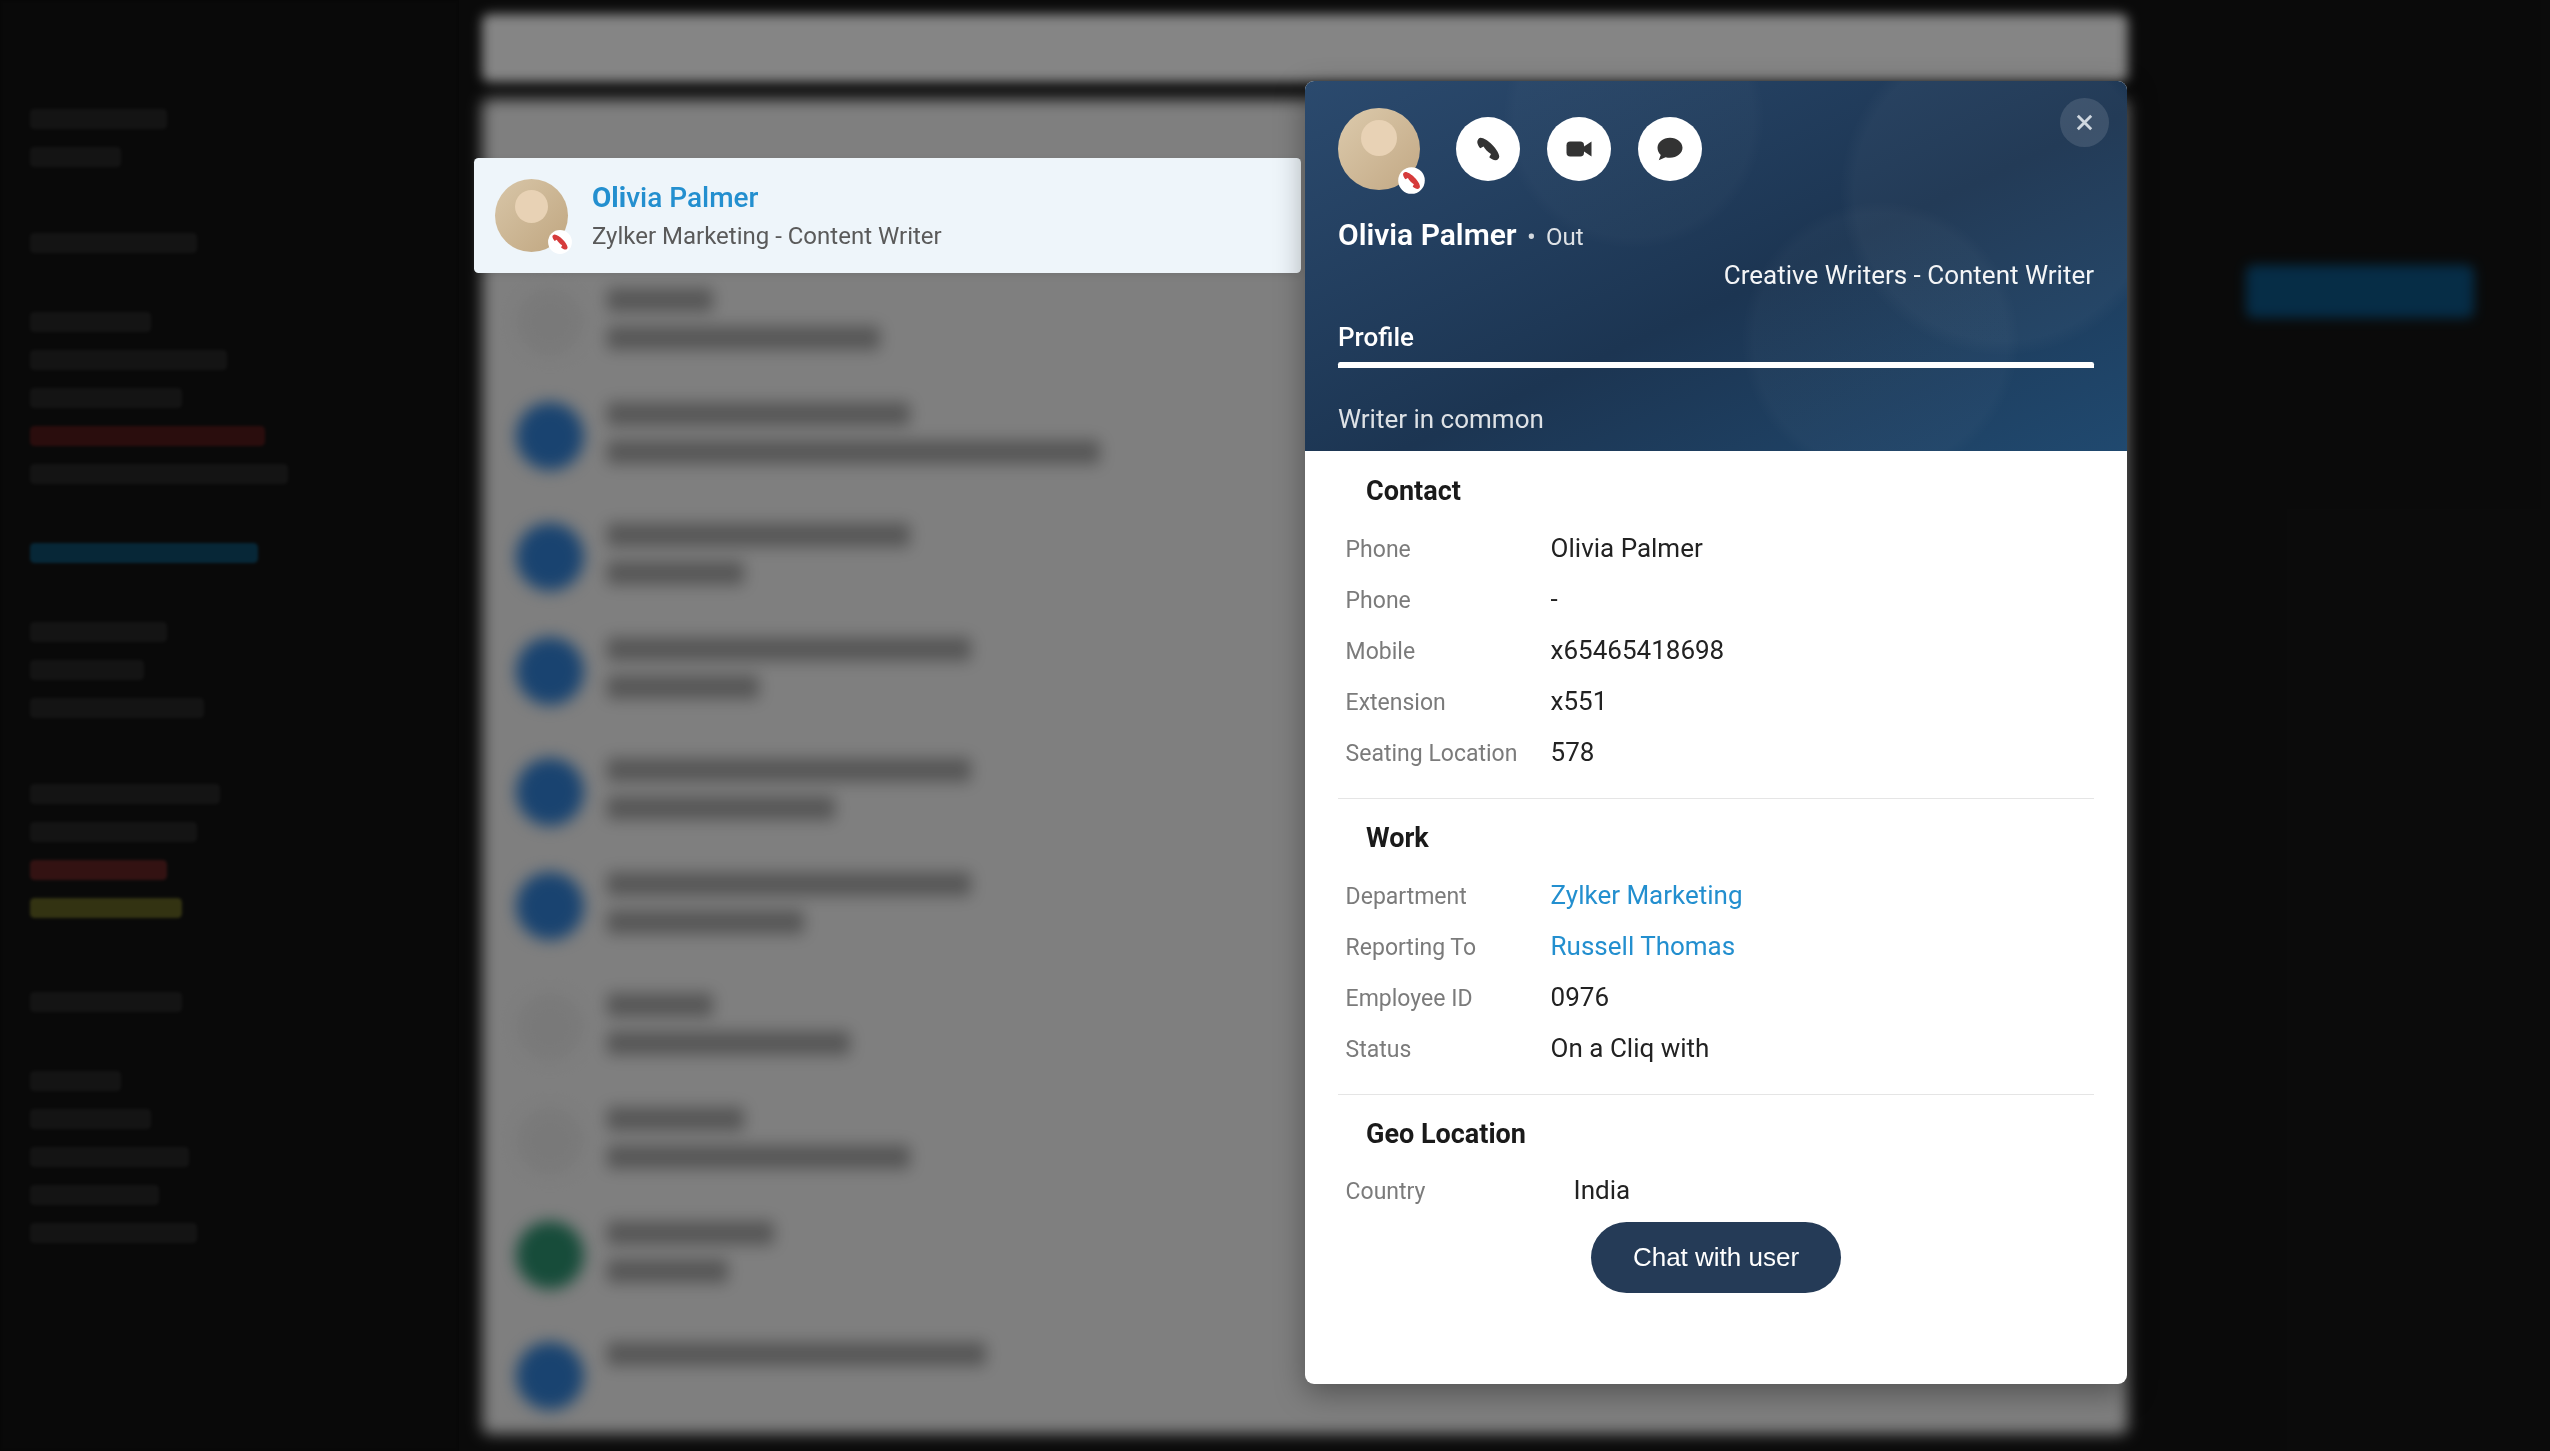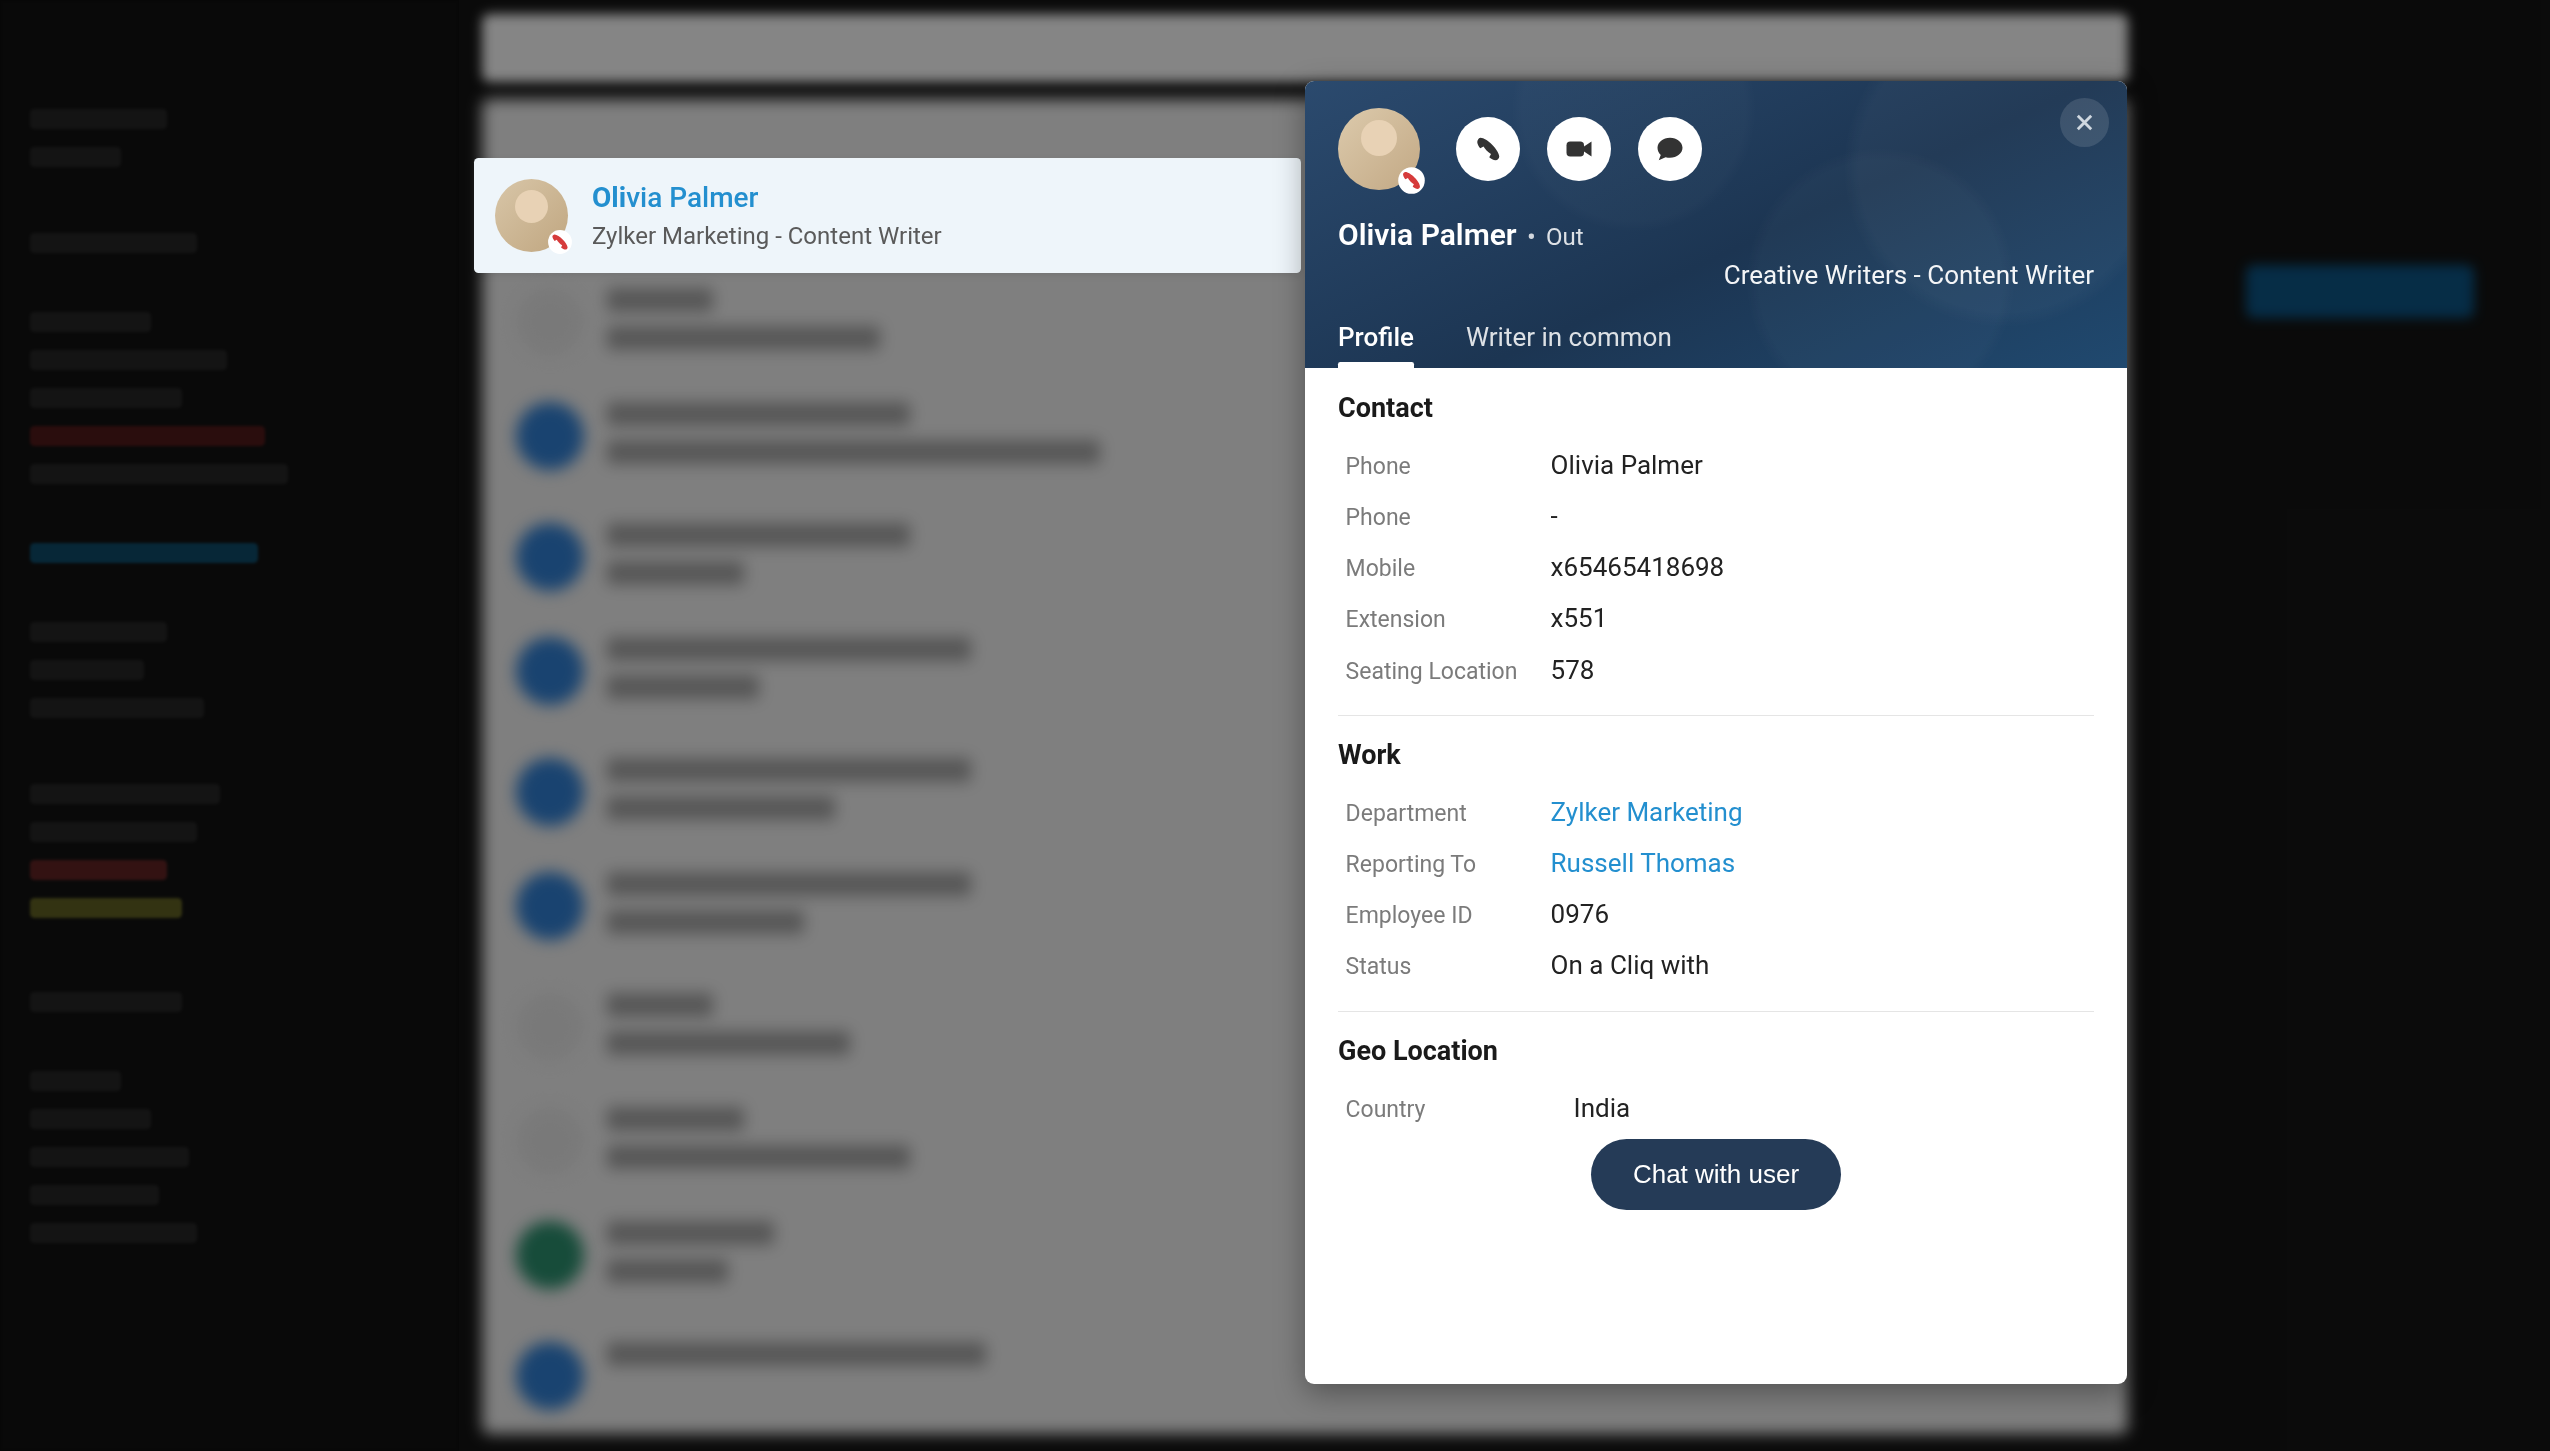--- a/index.html
+++ b/index.html
@@ -249,24 +249,25 @@
       font-size: 26px;
       font-weight: 400;
       opacity: 0.95;
       position: relative;
       z-index: 1;
       text-align: right;
     }
 
     .tabs {
       display: flex;
-      gap: 52px;
+      gap: 36px;
       margin-top: 32px;
       position: relative;
       z-index: 1;
+      flex-direction: column;
     }
     .tab {
       font-size: 26px;
       padding-bottom: 16.7px;
       cursor: pointer;
       opacity: 0.85;
       position: relative;
     }
     .tab.active { opacity: 1; font-weight: 500; }
     .tab.active::after {
@@ -282,20 +283,21 @@
       flex: 1;
       padding: 24px 33px 0 33px;
       overflow-y: auto;
       color: #1a1a1a;
     }
     .section-title {
       font-size: 27px;
       font-weight: 700;
       color: #1a1a1a;
       margin-bottom: 15px;
+      margin-left: 28px;
     }
     .field-row {
       display: flex;
       align-items: baseline;
       padding: 10.6px 0 10.6px 7.6px;
     }
     .field-label {
       width: 205px;
       font-size: 23px;
       color: #7b7b7b;

